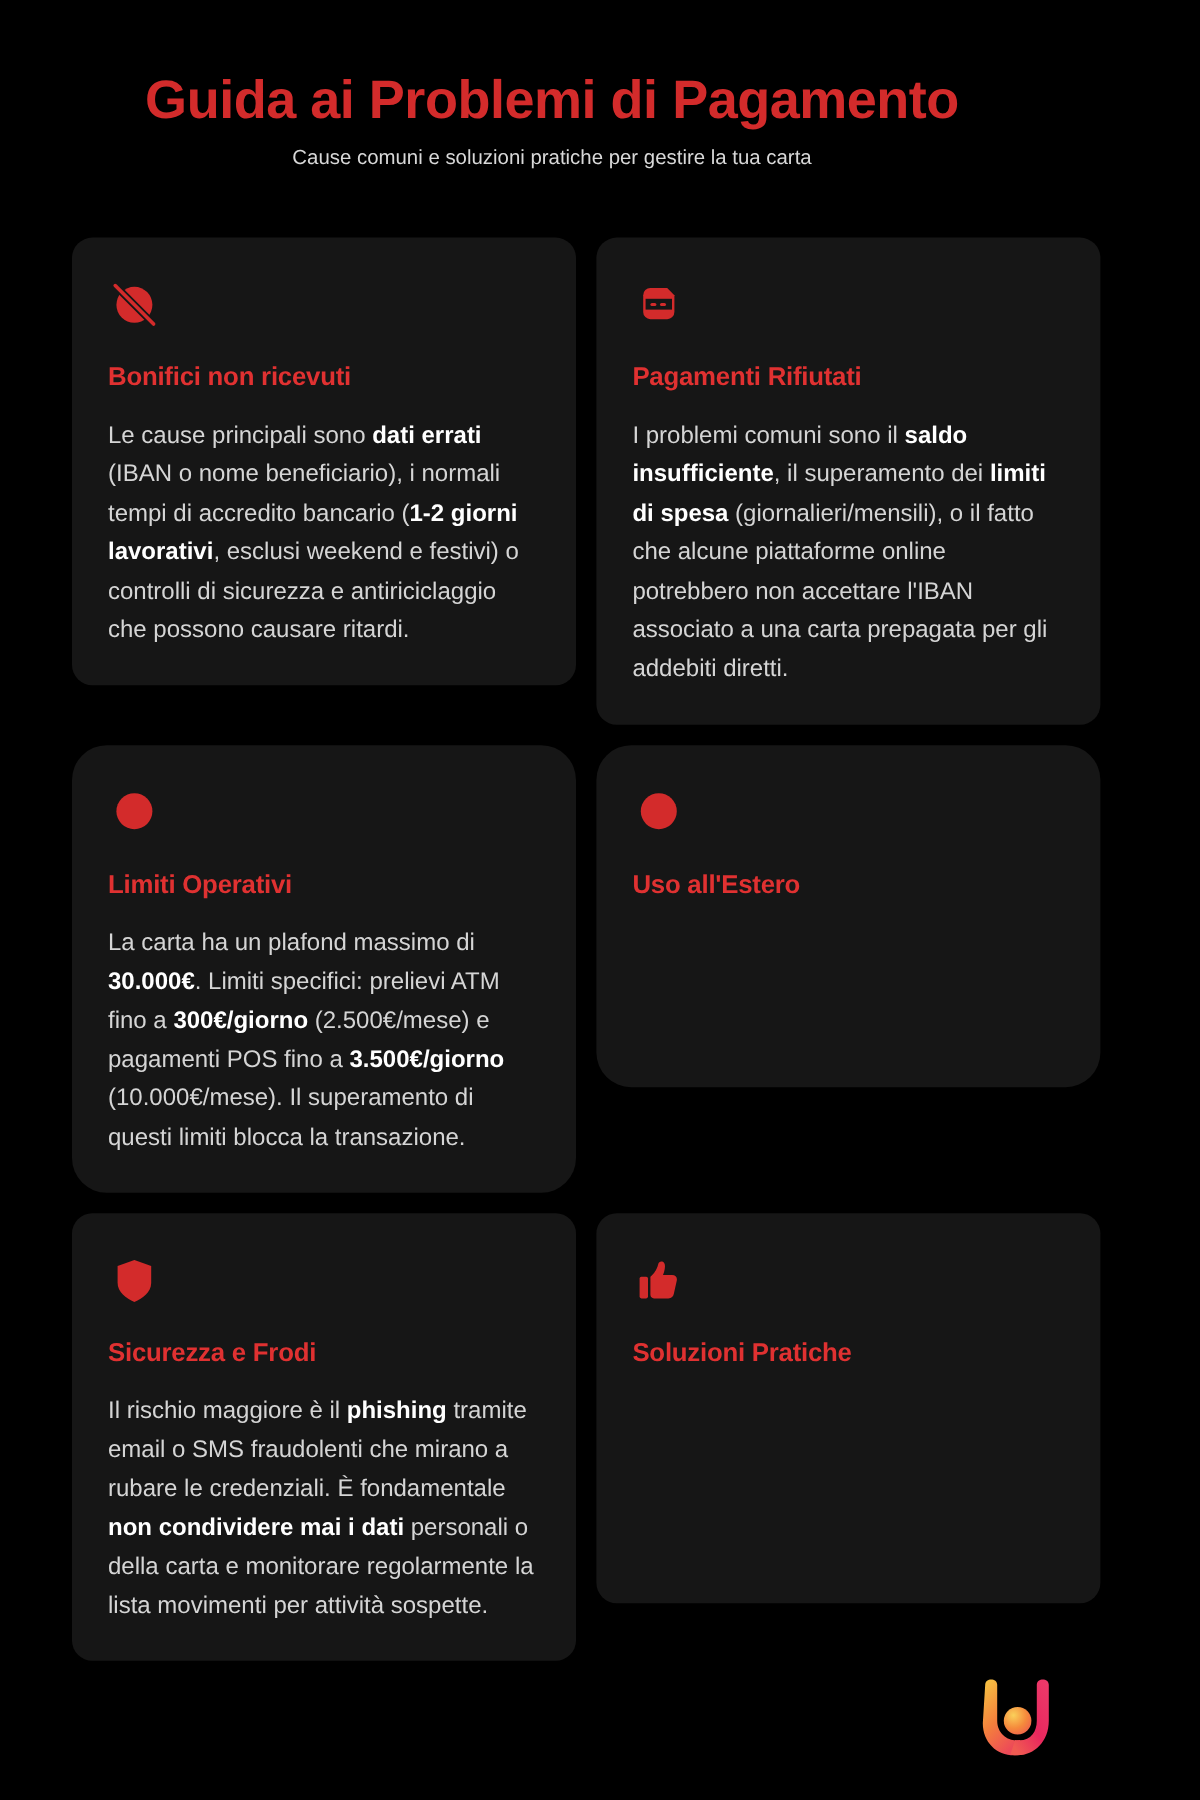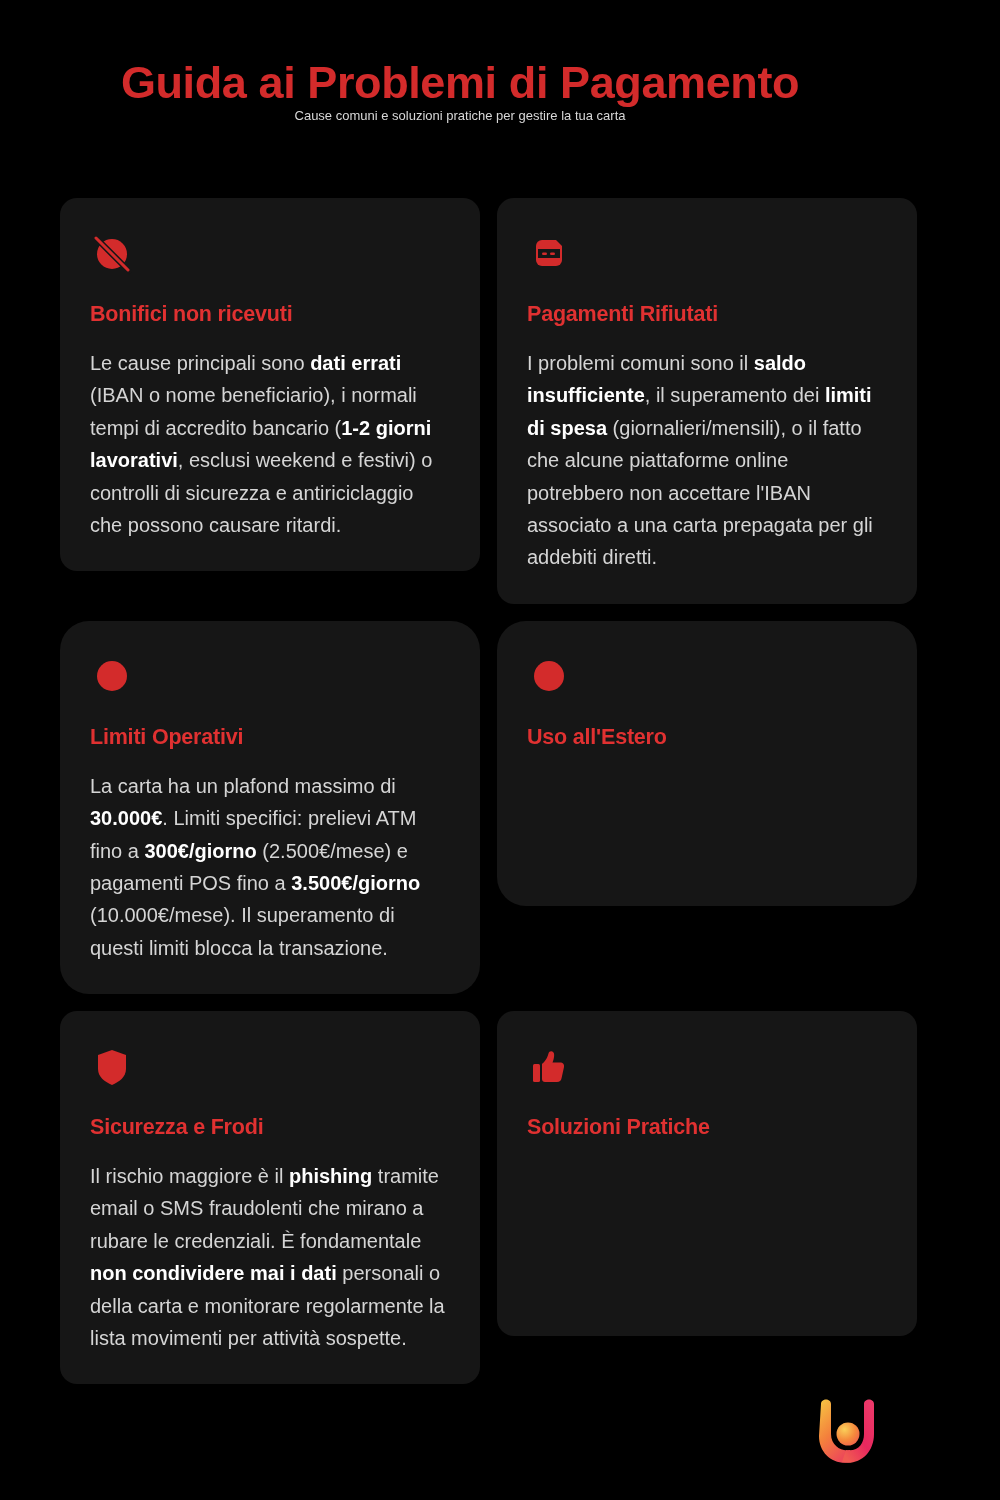--- a/index.html
+++ b/index.html
@@ -25,21 +25,22 @@
     text-align: center;
   }
   .main-title {
     font-size: 45px;
     font-weight: bold;
     color: #D32B2B;
     letter-spacing: -0.4px;
     line-height: 1.1;
   }
   .subtitle {
-    font-size: 13px;
+    margin-top: 14px;
+    font-size: 17px;
     color: #D8D8D8;
     font-weight: normal;
   }
 
   
   .grid {
     position: absolute;
     top: 198px;
     left: 60px;
     width: 880px;

